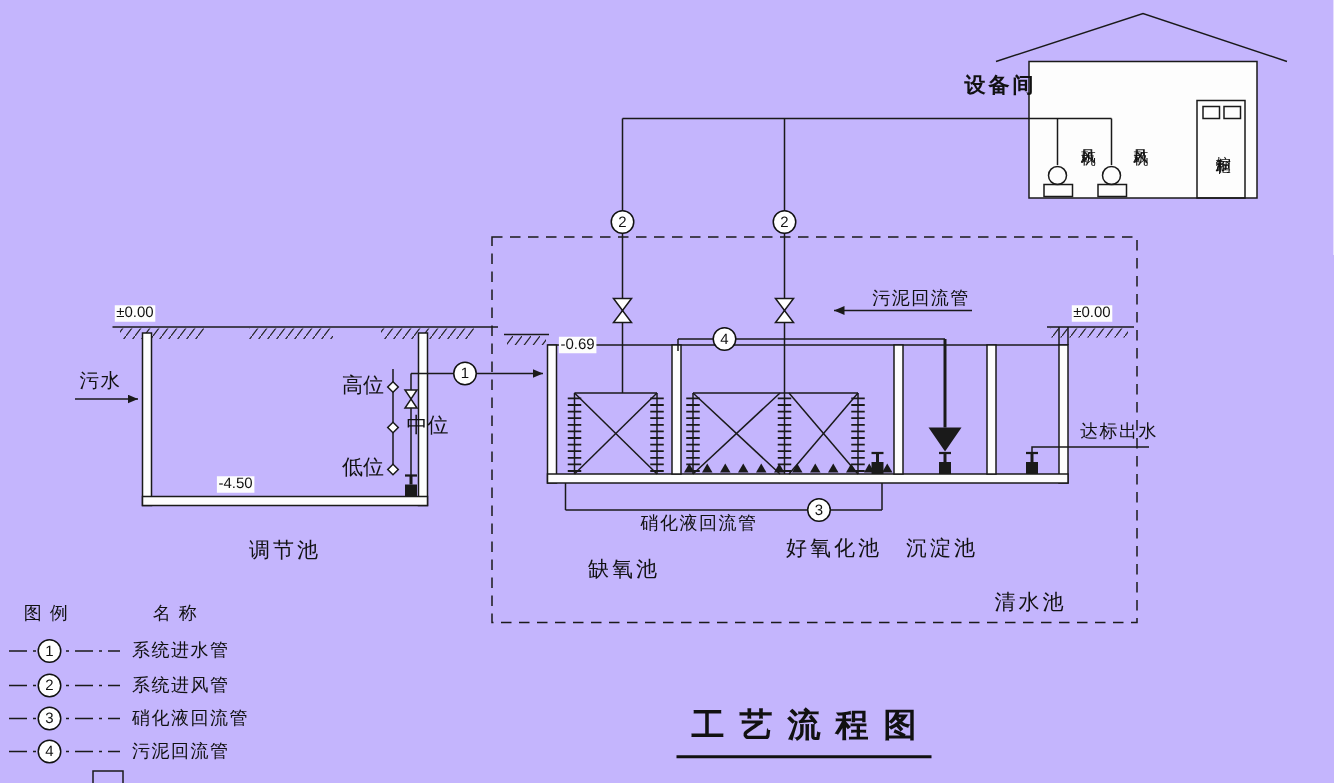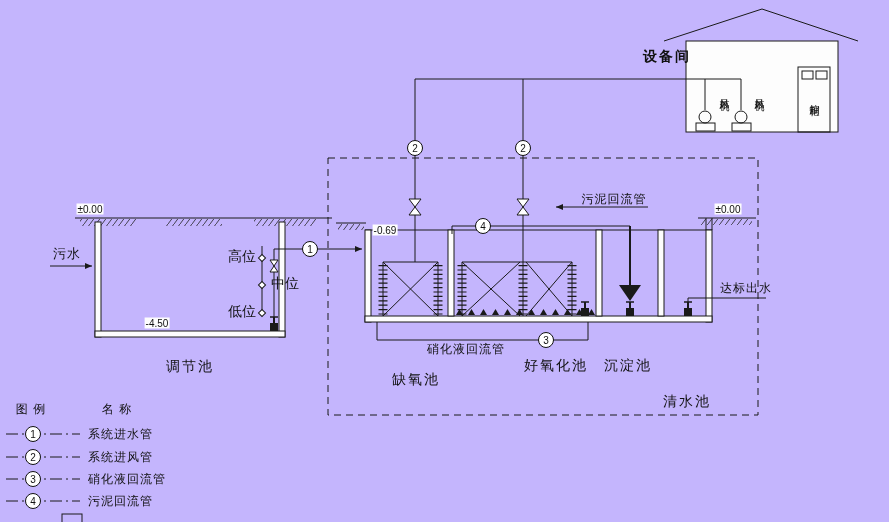--- a/index.html
+++ b/index.html
@@ -213,14 +213,15 @@
 
   <div class="callout" style="left:33px; top:434px;">1</div>
   <div class="lbl left" style="left:88px; top:434px;">系统进水管</div>
   <div class="callout" style="left:33px; top:457px;">2</div>
   <div class="lbl left" style="left:88px; top:457px;">系统进风管</div>
   <div class="callout" style="left:33px; top:479px;">3</div>
   <div class="lbl left" style="left:88px; top:479px;">硝化液回流管</div>
   <div class="callout" style="left:33px; top:501px;">4</div>
   <div class="lbl left" style="left:88px; top:501px;">污泥回流管</div>
 
+  <div class="title" style="left:536px; top:487px;">工艺流程图</div>
 
 </div>
 
 </body></html>

